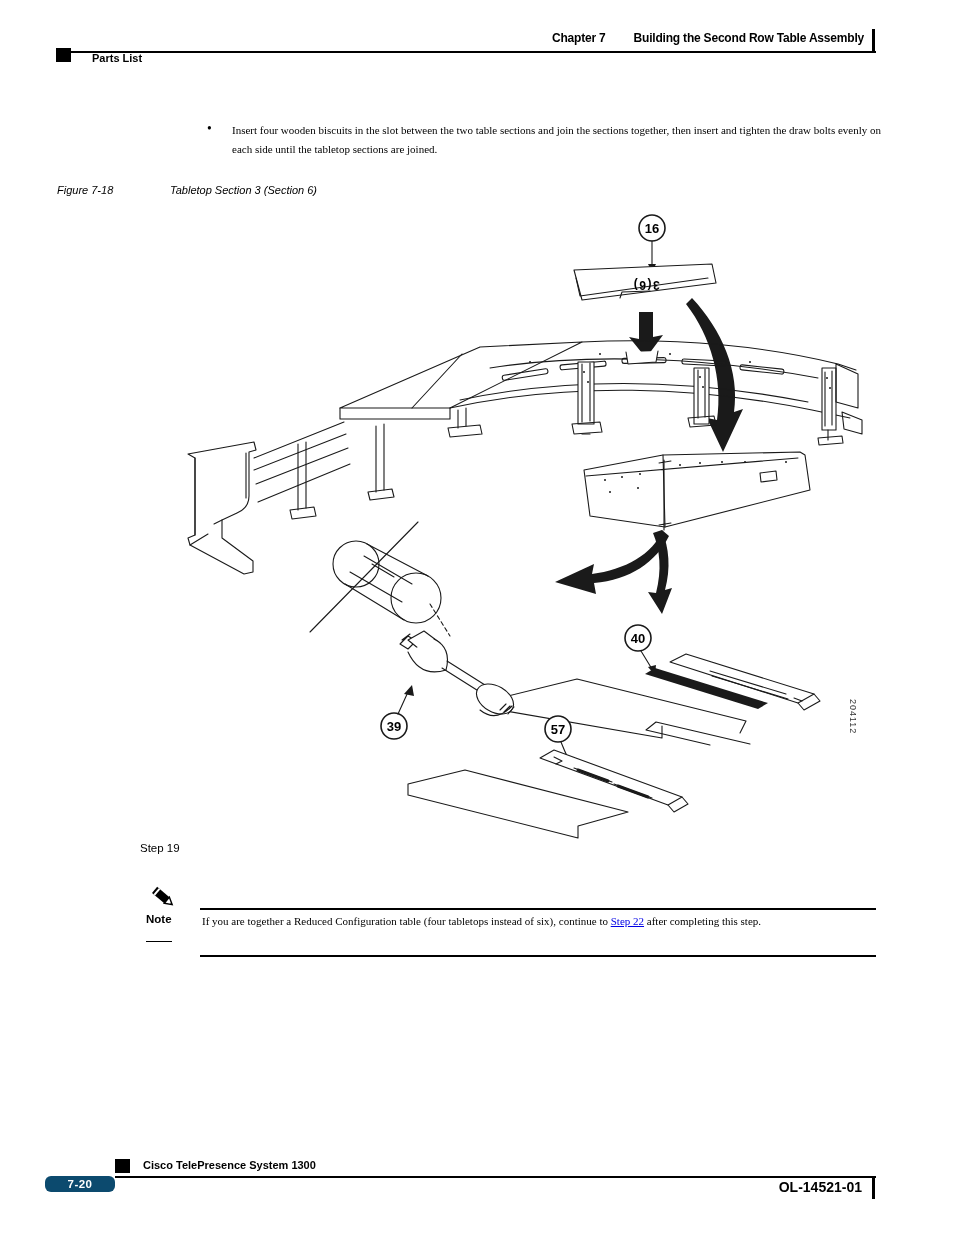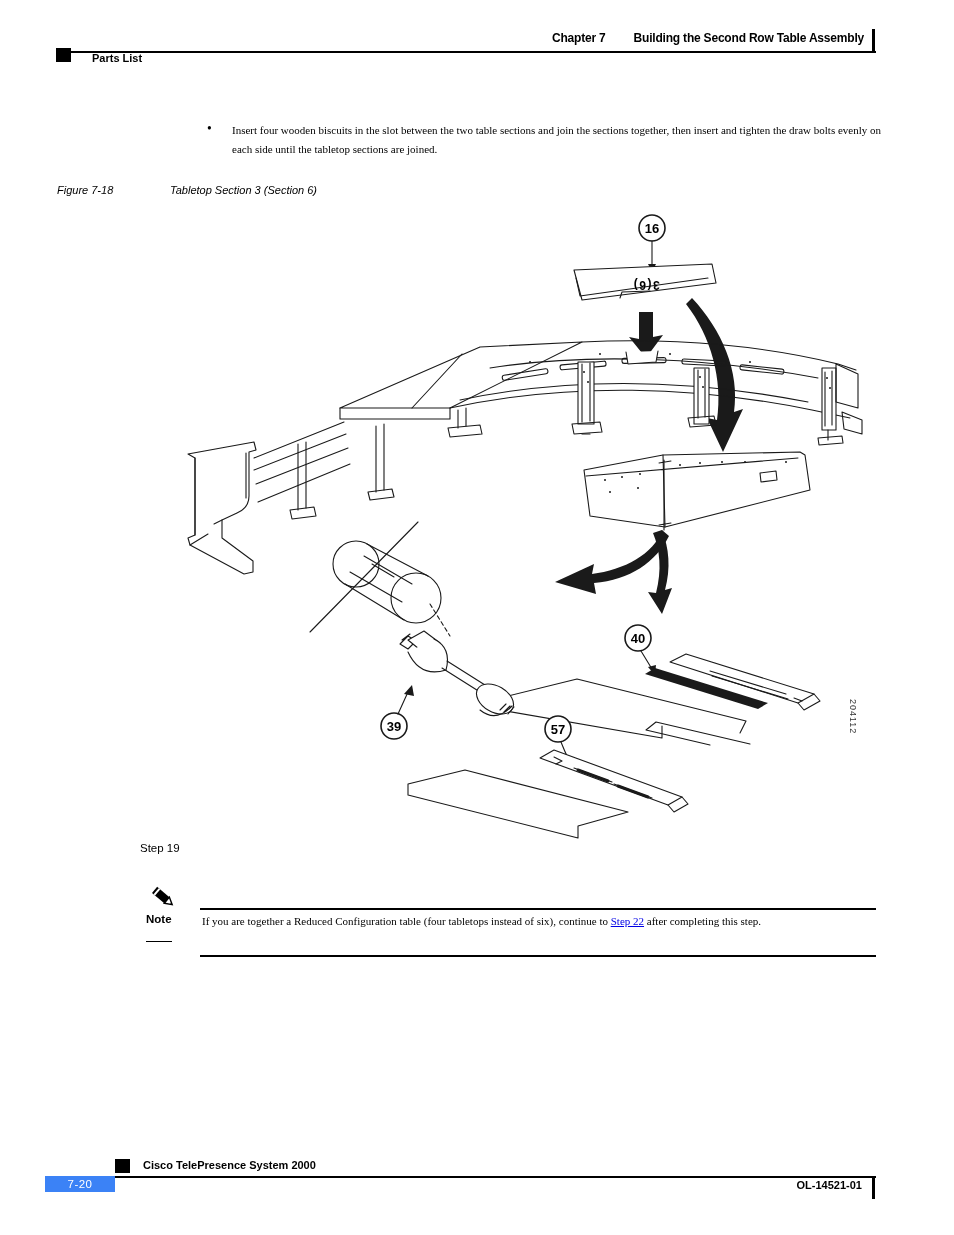--- a/index.html
+++ b/index.html
@@ -29,25 +29,25 @@
 
   .step-label { top:842px; left:140px; font-size:11.5px; font-weight:normal; }
   .step-body  { top:840px; left:202px; width:675px; }
 
   .note-label { top:913px; left:146px; font-size:11.5px; font-weight:bold;
                 border-bottom:1.5px solid #000; padding-bottom:16px; }
   .note-body  { top:912px; left:202px; width:660px; }
   .link { color:#0000e6; }
 
   .ftr-product { top:1159px; left:143px; font-size:11px; font-weight:bold; }
-  .ftr-pagebox { top:1176px; left:45px; width:70px; height:16px; background:#3b82f6;
-                 color:#fff; font-size:11.5px; font-weight:normal; text-align:center;
-                 line-height:16px; letter-spacing:0.5px; }
+  .ftr-pagebox { top:1176px; left:45px; width:70px; height:16px; background:#0c4a6e;
+                 color:#fff; font-size:11.5px; font-weight:bold; text-align:center;
+                 line-height:16px; letter-spacing:0.5px;border-radius:6px; }
   .ftr-doc     { top:1179px; left:762px; width:100px; text-align:right;
-                 font-size:11px; font-weight:bold; }
+                 font-size:14px; font-weight:bold; }
 
   svg text { font-family:"Liberation Sans", sans-serif; }
   .figure-wrap { top:212px; left:150px; width:740px; height:630px; }
 </style>
 </head>
 <body>
 
 <div class="page">
 
   <div class="abs hdr-right sans">
@@ -233,19 +233,19 @@
     </g>
   </svg>
   <div class="abs note-label sans">Note</div>
   <div class="hrule" style="top:908px; left:200px; width:676px; height:1.5px;"></div>
   <div class="abs note-body body-text">
     <span>If you are together a Reduced Configuration table (four tabletops instead of six), continue to </span><a class="link" href="#">Step 22</a><span> after completing this step.</span>
   </div>
   <div class="hrule" style="top:955px; left:200px; width:676px; height:1.5px;"></div>
 
   <div class="sq" style="top:1159px; left:115px;"></div>
-  <div class="abs ftr-product sans">Cisco TelePresence System 2000</div>
+  <div class="abs ftr-product sans">Cisco TelePresence System 1300</div>
   <div class="hrule" style="top:1176px; left:115px; width:761px;"></div>
   <div class="abs ftr-pagebox sans">7-20</div>
   <div class="abs ftr-doc sans">OL-14521-01</div>
   <div class="vtick" style="top:1177px; left:872px;"></div>
 
 </div>
 
 </body></html>

